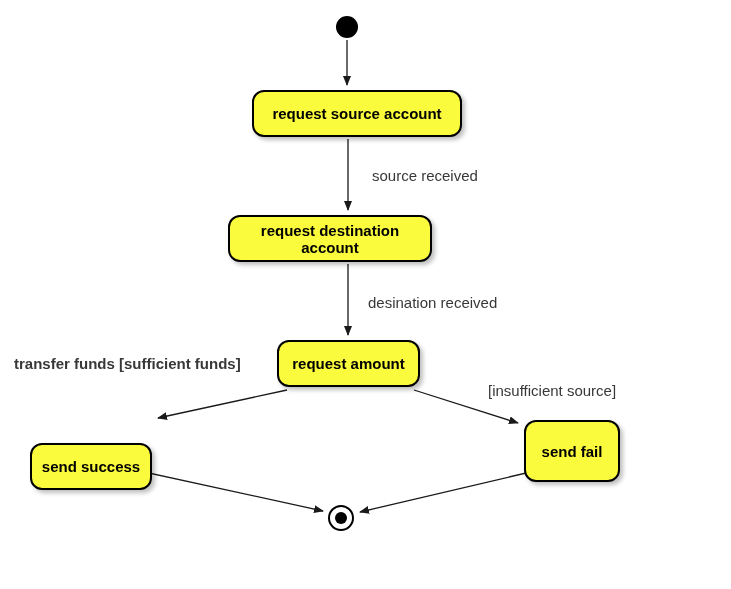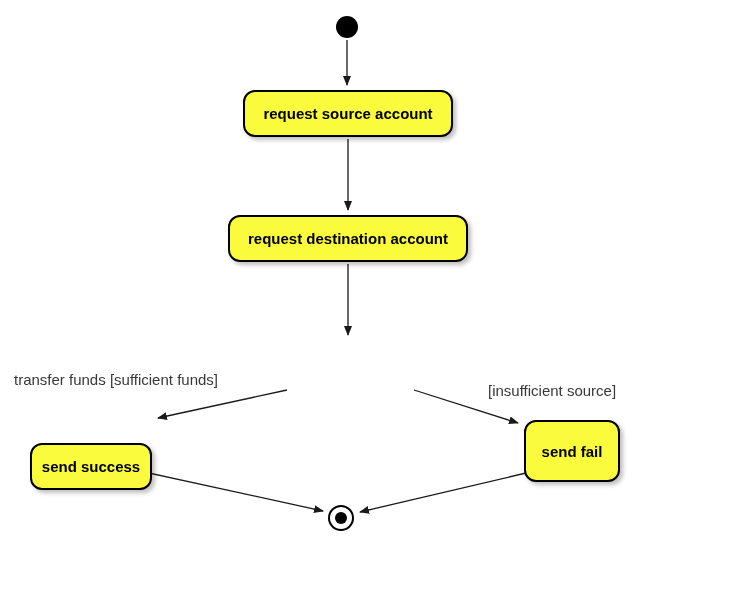--- a/index.html
+++ b/index.html
@@ -33,22 +33,22 @@
     box-shadow: 3px 3px 4px rgba(0,0,0,0.25);
     display: flex;
     align-items: center;
     justify-content: center;
     font-weight: bold;
     font-size: 15px;
     color: #000000;
     box-sizing: border-box;
     text-align: center;
   }
-  .state.request-source      { left: 243px; top: 90px;  width: 210px; height: 47px; }
-  .state.request-destination { left: 228px; top: 215px; width: 240px; height: 47px; }
+  .state.request-source      { left: 252px; top: 90px;  width: 210px; height: 47px; }
+  .state.request-destination { left: 228px; top: 215px; width: 204px; height: 47px; }
   .state.request-amount      { left: 277px; top: 340px; width: 143px; height: 47px; }
   .state.send-success        { left: 30px;  top: 415px; width: 122px; height: 47px; margin-top: 28px; }
   .state.send-fail           { left: 524px; top: 420px; width: 96px;  height: 62px; }
   .initial-node {
     position: absolute;
     left: 336px; top: 16px;
     width: 22px; height: 22px;
     background: #000000;
     border-radius: 50%;
   }
@@ -70,21 +70,21 @@
     border-radius: 50%;
   }
   .edge-label {
     position: absolute;
     font-size: 15px;
     color: #383838;
     white-space: nowrap;
   }
   .edge-label.source-received    { left: 372px; top: 167px; }
   .edge-label.desination-received{ left: 368px; top: 294px; }
-  .edge-label.sufficient-funds   { left: 14px;  top: 371px; }
+  .edge-label.sufficient-funds   { left: 14px;  top: 355px; font-weight: bold; }
   .edge-label.insufficient-funds { left: 488px; top: 382px; }
 </style>
 </head>
 <body>
 
 <div class="canvas">
 
   <svg class="edges-svg">
     <defs>
       <marker id="arrow" markerWidth="12" markerHeight="10" refX="9" refY="4" orient="auto" markerUnits="userSpaceOnUse">
@@ -103,29 +103,34 @@
   <div class="initial-node"></div>
 
   <div class="state request-source" style="background: rgb(251, 251, 62); border-color: rgb(0, 0, 0);">
     <span>request source account</span>
   </div>
 
   <div class="state request-destination" style="background: rgb(251, 251, 62); border-color: rgb(0, 0, 0);">
     <span>request destination account</span>
   </div>
 
+  <div class="state request-amount" style="background: rgb(251, 251, 62); border-color: rgb(0, 0, 0);">
+    <span>request amount</span>
+  </div>
 
   <div class="state send-success" style="background: rgb(251, 251, 62); border-color: rgb(0, 0, 0);">
     <span>send success</span>
   </div>
 
   <div class="state send-fail" style="background: rgb(251, 251, 62); border-color: rgb(0, 0, 0);">
     <span>send fail</span>
   </div>
 
   <div class="final-node">
     <div class="dot"></div>
   </div>
 
+  <div class="edge-label source-received">source received</div>
+  <div class="edge-label desination-received">desination received</div>
   <div class="edge-label sufficient-funds">transfer funds [sufficient funds]</div>
   <div class="edge-label insufficient-funds">[insufficient source]</div>
 
 </div>
 
 </body></html>

